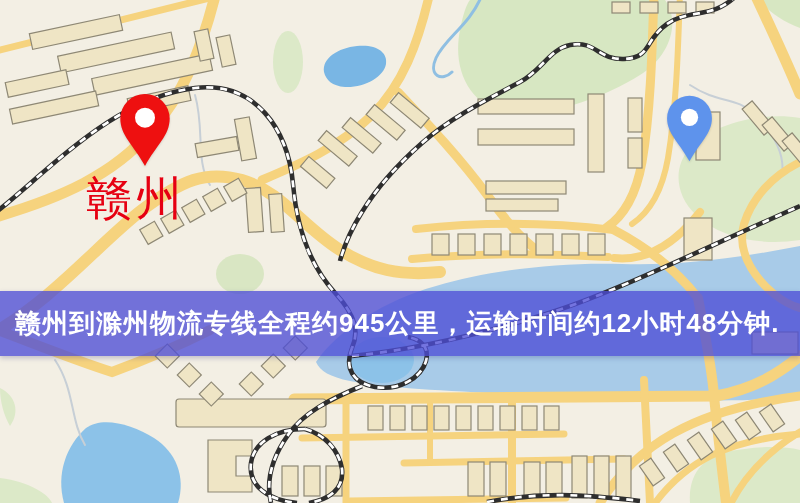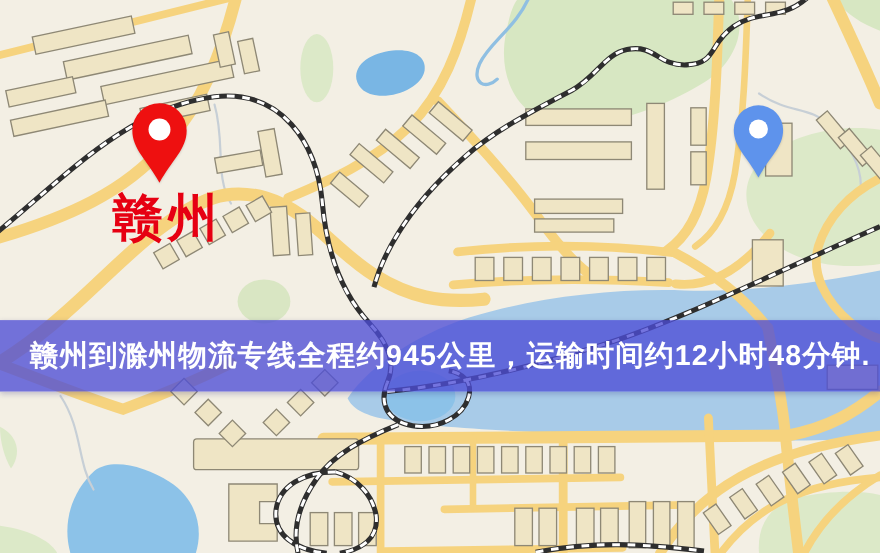--- a/index.html
+++ b/index.html
@@ -6,34 +6,34 @@
   .stage{
     position:relative;width:800px;height:503px;overflow:hidden;
     background:#F3EFE4;
     font-family:"Liberation Sans", sans-serif;
   }
   .stage svg.map{position:absolute;left:0;top:0;}
   .pin{position:absolute;filter:drop-shadow(0 1px 1px rgba(0,0,0,.15));}
   .pin-origin{left:116px;top:92px;width:58px;height:76px;}
   .pin-dest{left:663px;top:94px;width:53px;height:69px;}
   .city-label{
-    position:absolute;font-family:"Liberation Serif", serif;font-weight:bold;
-    letter-spacing:4px;line-height:1;white-space:nowrap;margin-left:16px;
+    position:absolute;font-family:"Liberation Serif", serif;font-weight:normal;
+    letter-spacing:4px;line-height:1;white-space:nowrap;
   }
   .label-origin{left:86px;top:176px;font-size:46px;color:#E60012;}
   .label-dest{left:638px;top:178px;font-size:43px;color:#3B50DC;}
   .banner{
     position:absolute;left:0;top:291px;width:800px;height:65px;
     background:rgba(77,77,214,0.78);
     display:flex;align-items:center;
     box-shadow:0 2px 5px rgba(40,40,120,0.25);
   }
   .banner span{
     color:#ffffff;font-size:26px;font-weight:600;letter-spacing:1px;
-    padding-left:27px;white-space:nowrap;
+    padding-left:15px;white-space:nowrap;
   }
 </style>
 </head>
 <body>
 
 <div class="stage">
 
   <svg class="map" width="800" height="503" viewBox="0 0 800 503">
     <defs>
       <path id="rw1" d="M-6,214 C55,165 115,98 195,88 C256,81 288,130 293,184 C297,230 310,266 336,294 C356,316 359,332 352,348"></path>

